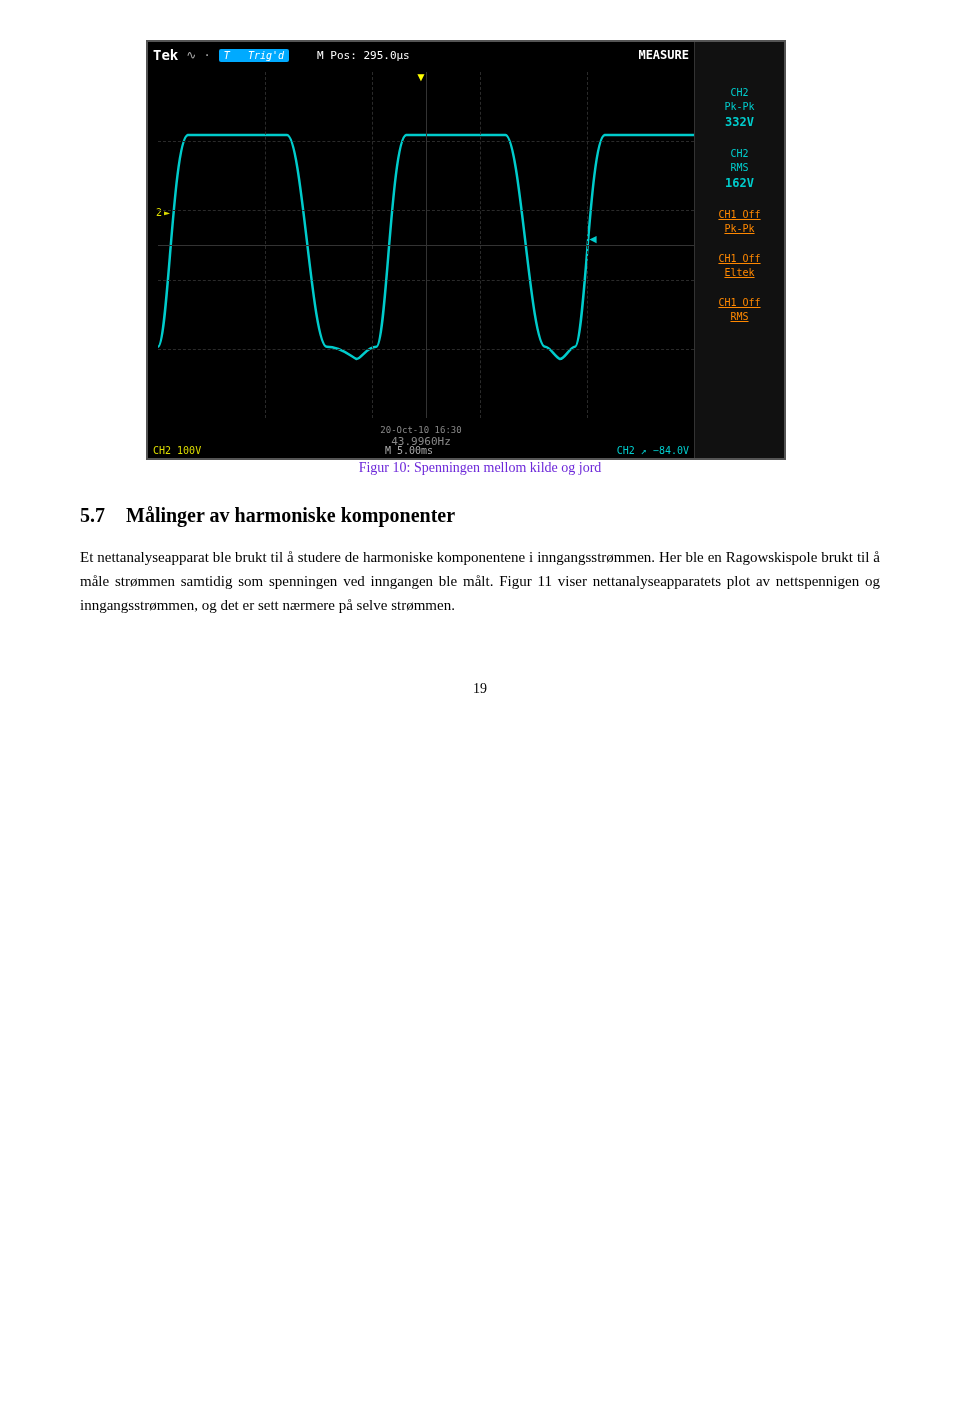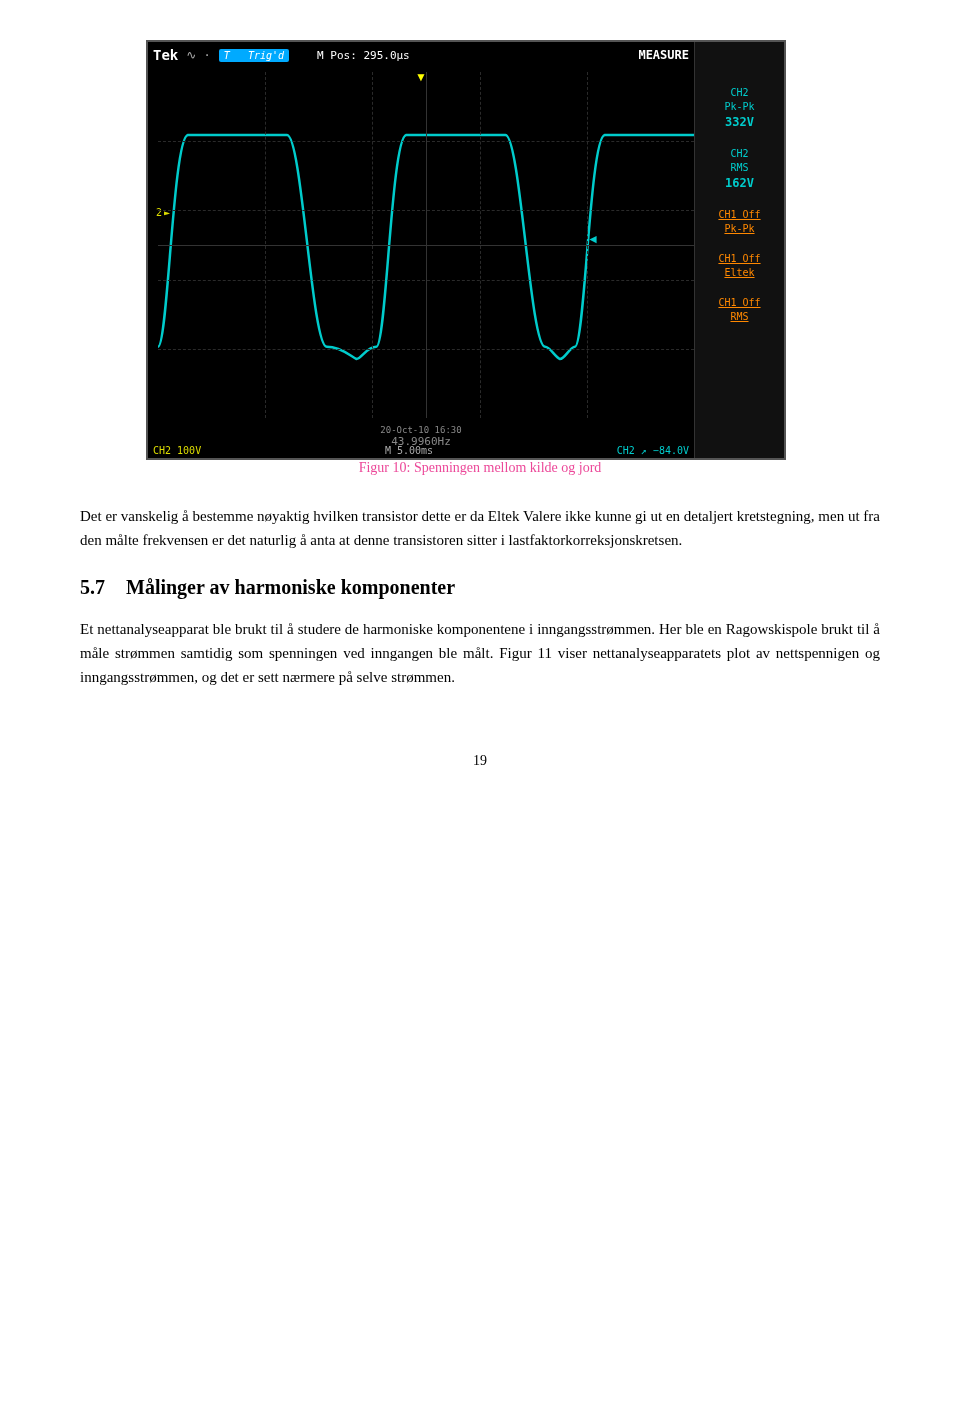--- a/index.html
+++ b/index.html
@@ -172,21 +172,21 @@
     .trig-cursor {
       position: absolute;
       right: 95px;
       color: #00cccc;
       font-size: 12px;
     }
 
     
     .figure-caption {
       font-size: 14px;
-      color: #ec4899;
+      color: #6d28d9;
       margin-bottom: 28px;
       text-align: center;
     }
 
     
     .body-text {
       width: 100%;
       font-size: 15px;
       line-height: 1.6;
       color: #000;
@@ -334,21 +334,20 @@
           <div>RMS</div>
         </div>
 
       </div>
 
     </div>
   </div>
 
   <p class="figure-caption">Figur 10: Spenningen mellom kilde og jord</p>
 
-  <p class="body-text">Det er vanskelig å bestemme nøyaktig hvilken transistor dette er da Eltek Valere ikke kunne gi ut en detaljert kretstegning, men ut fra den målte frekvensen er det naturlig å anta at denne transistoren sitter i lastfaktorkorreksjonskretsen.</p>
 
   <div class="section-heading">
     <span class="section-number">5.7</span>
     <span>Målinger av harmoniske komponenter</span>
   </div>
 
   <p class="body-text">Et nettanalyseapparat ble brukt til å studere de harmoniske komponentene i inngangsstrømmen. Her ble en Ragowskispole brukt til å måle strømmen samtidig som spenningen ved inngangen ble målt. Figur 11 viser nettanalyseapparatets plot av nettspennigen og inngangsstrømmen, og det er sett nærmere på selve strømmen.</p>
 
   <div class="page-number">19</div>
 

